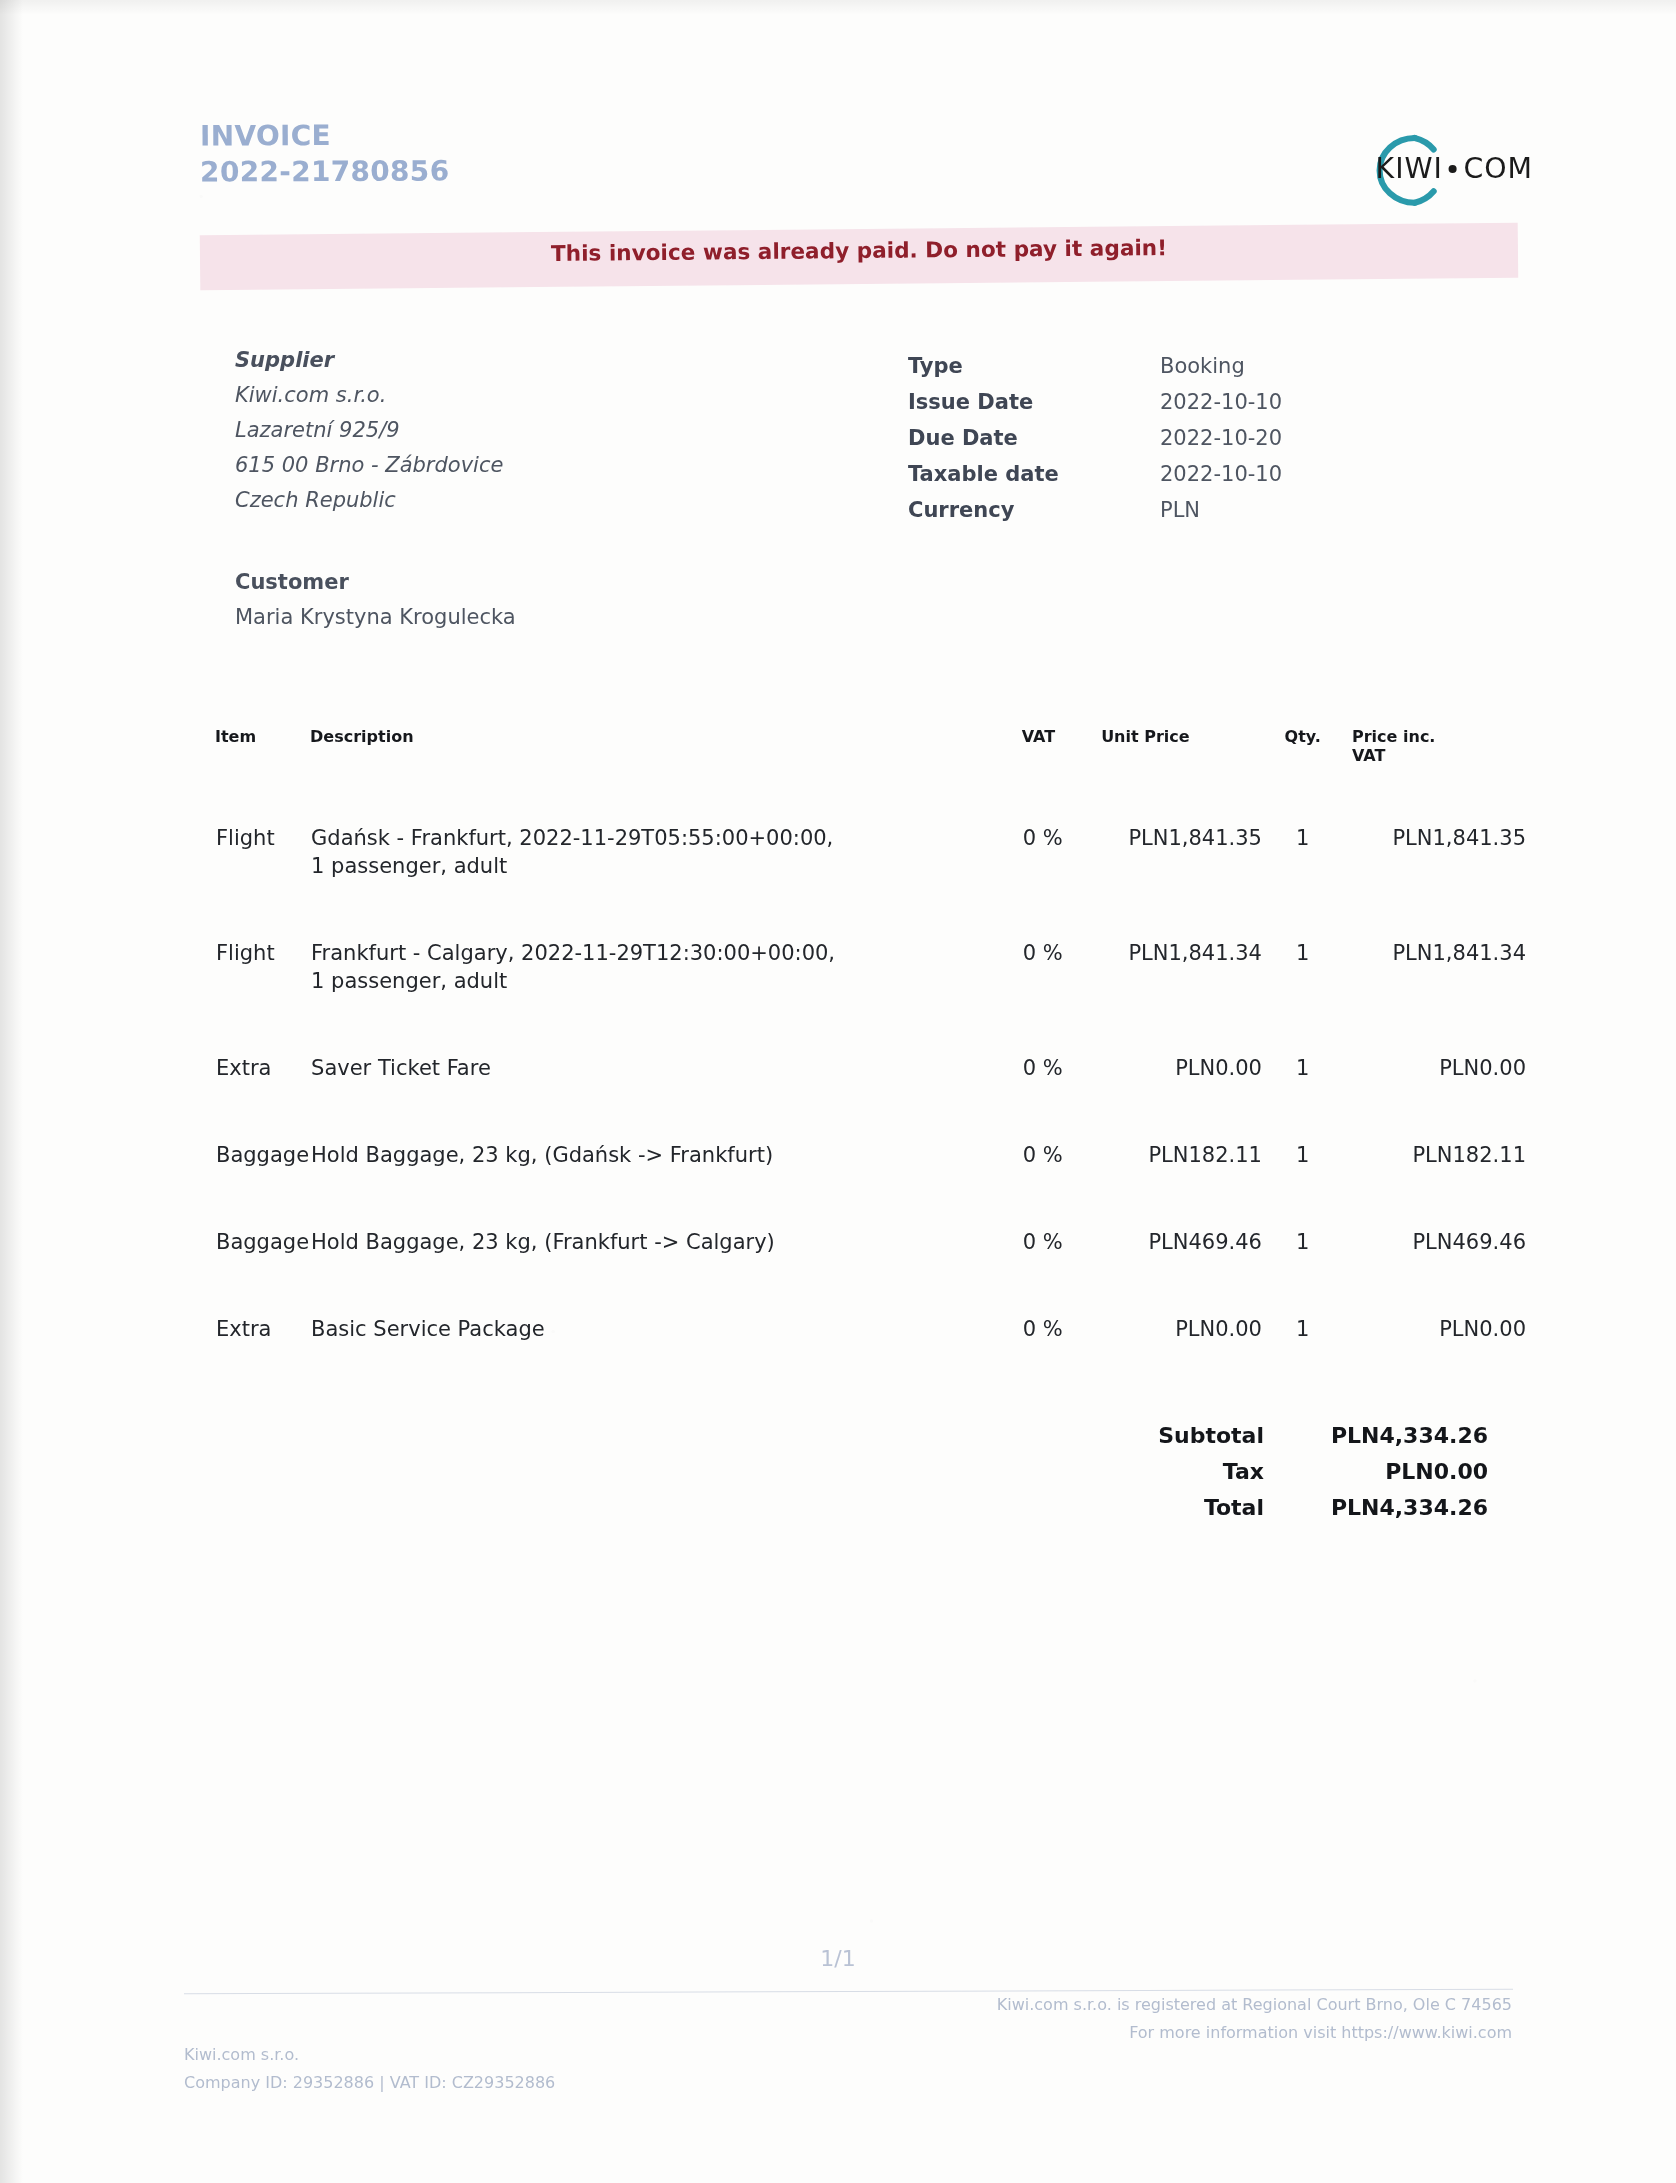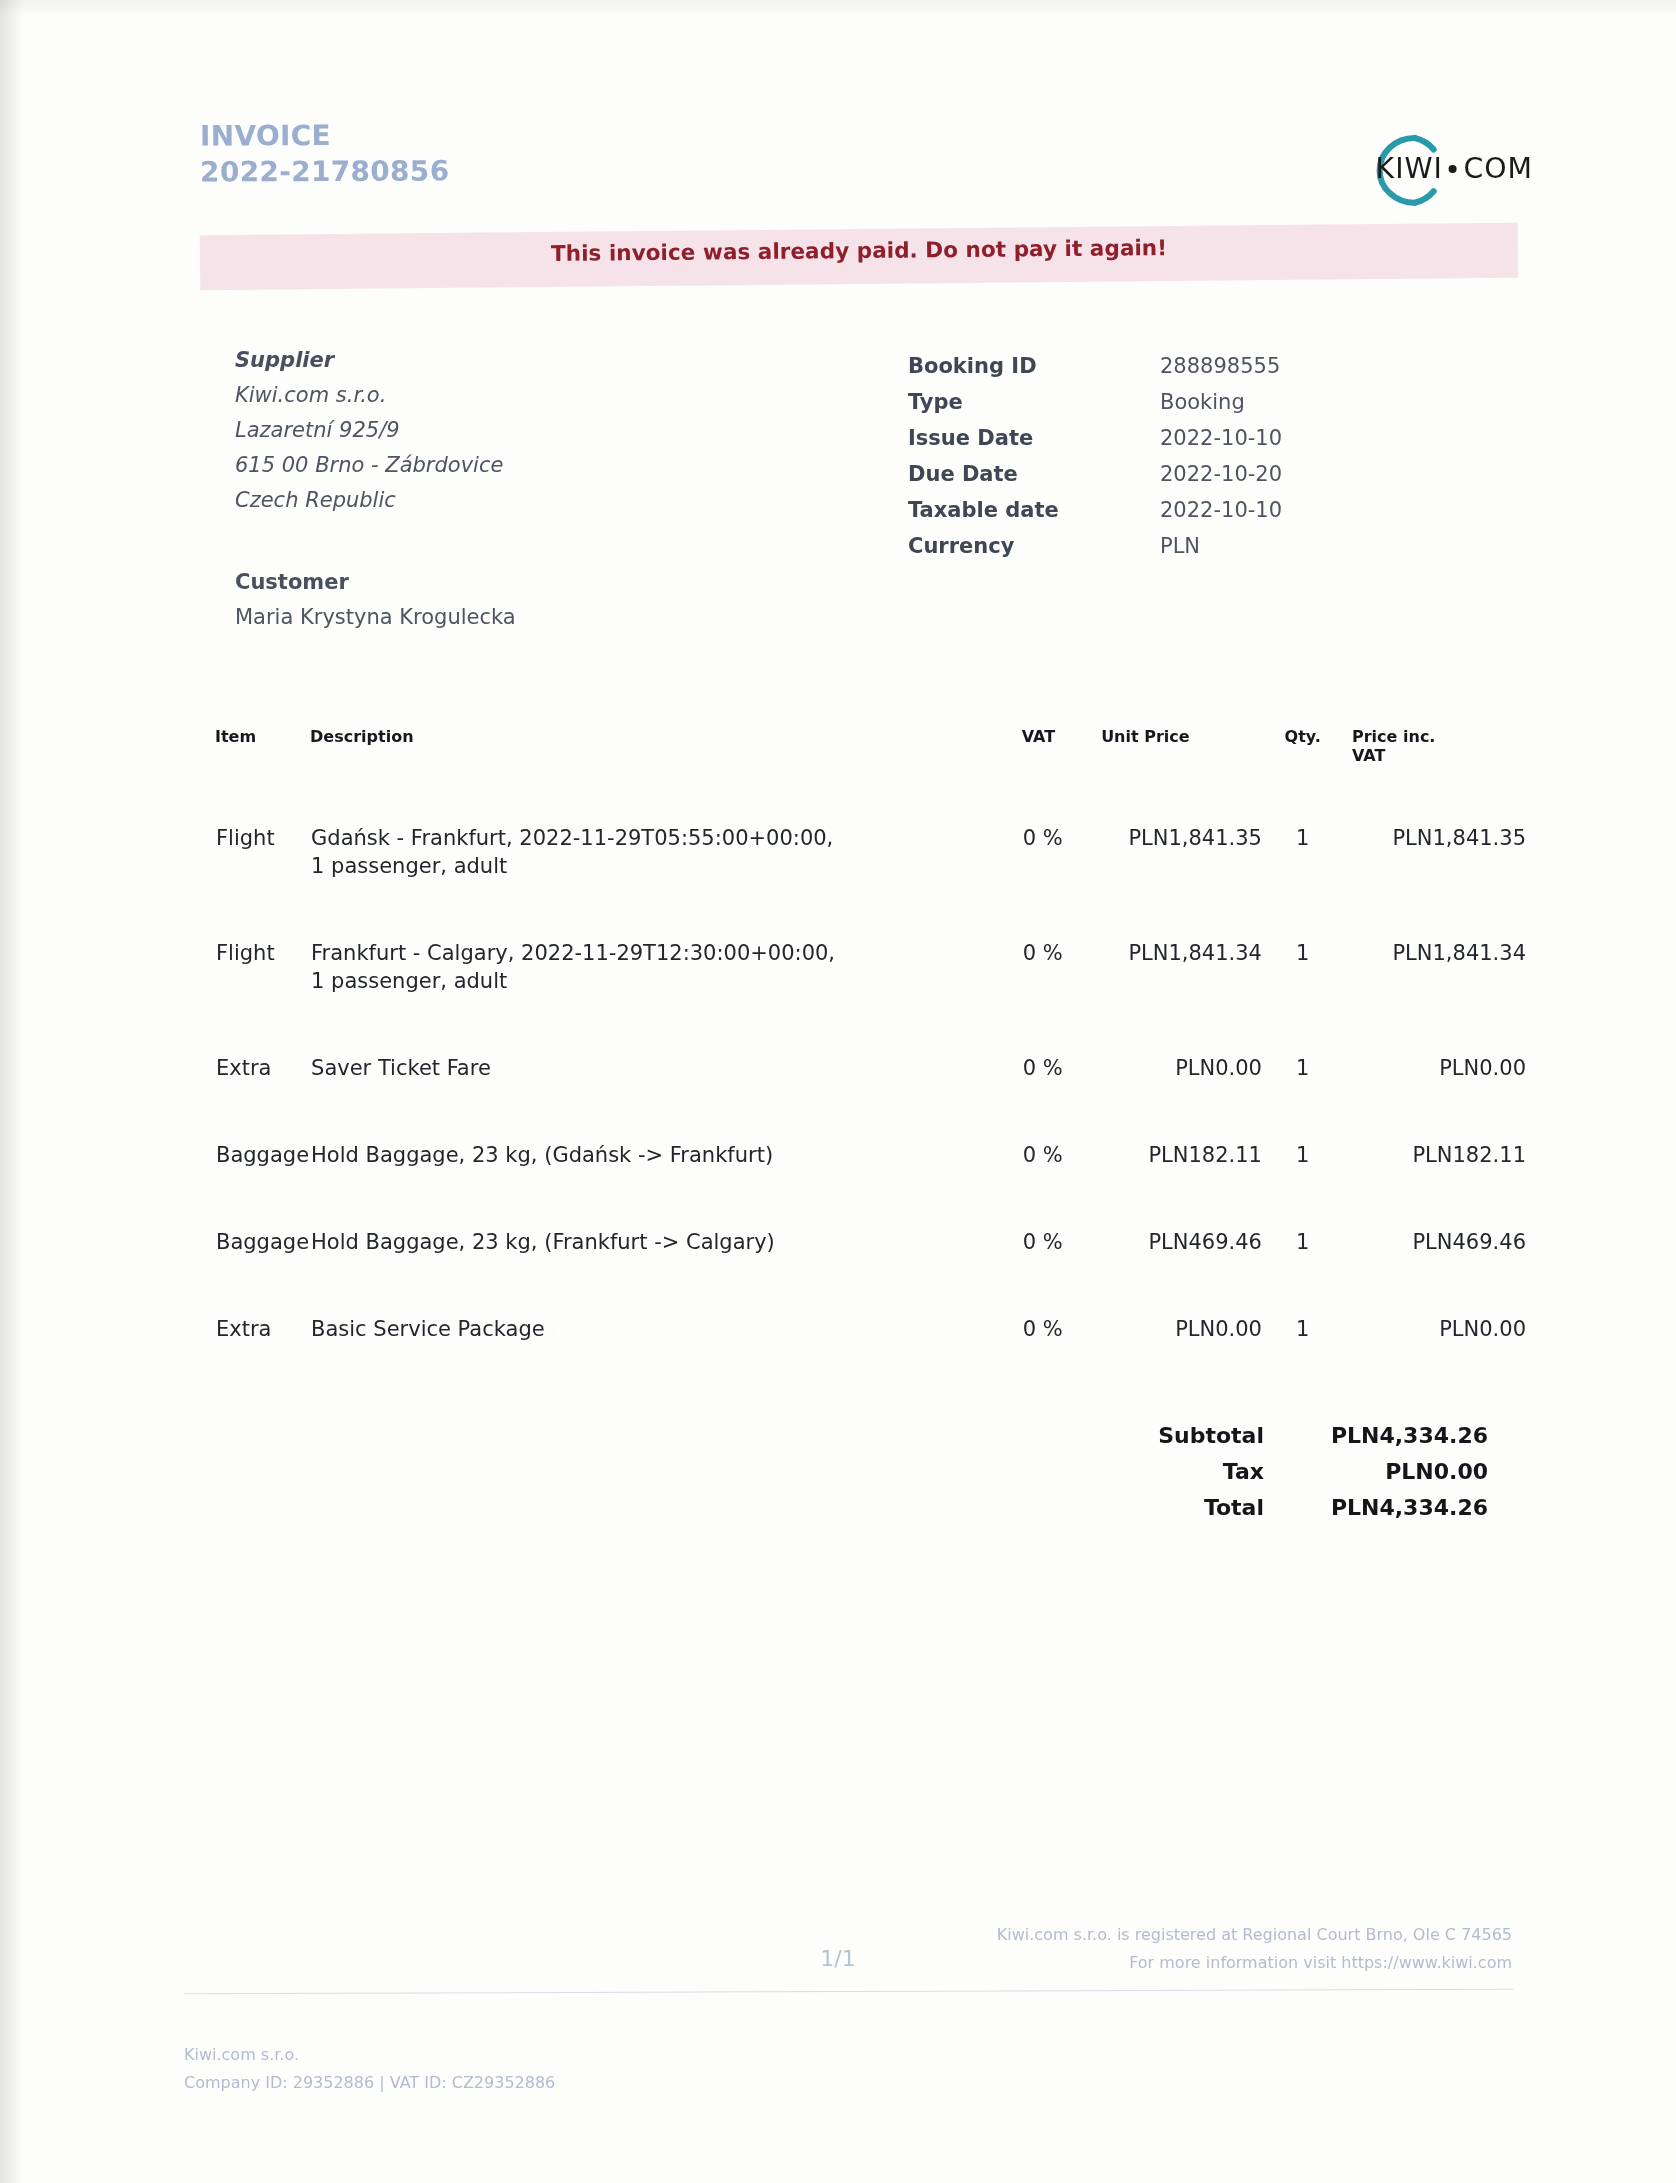--- a/index.html
+++ b/index.html
@@ -219,21 +219,21 @@
     position: absolute;
     left: 184px;
     top: 2041px;
     color: #b2bcce;
     font-size: 16px;
     line-height: 28px;
   }
   .footer-right {
     position: absolute;
     right: 164px;
-    top: 1921px;
+    top: 1991px;
     text-align: right;
     color: #b2bcce;
     font-size: 16px;
     line-height: 28px;
   }
 </style>
 </head>
 <body>
 
 <div class="page">
@@ -268,24 +268,20 @@
     <div>Czech Republic</div>
   </div>
 
   <div class="customer-block">
     <div class="heading">Customer</div>
     <div>Maria Krystyna Krogulecka</div>
   </div>
 
   <div class="meta-block">
     <div class="meta-row">
-      <div class="meta-label">Booking ID</div>
-      <div class="meta-value">288898555</div>
-    </div>
-    <div class="meta-row">
       <div class="meta-label">Type</div>
       <div class="meta-value">Booking</div>
     </div>
     <div class="meta-row">
       <div class="meta-label">Issue Date</div>
       <div class="meta-value">2022-10-10</div>
     </div>
     <div class="meta-row">
       <div class="meta-label">Due Date</div>
       <div class="meta-value">2022-10-20</div>

